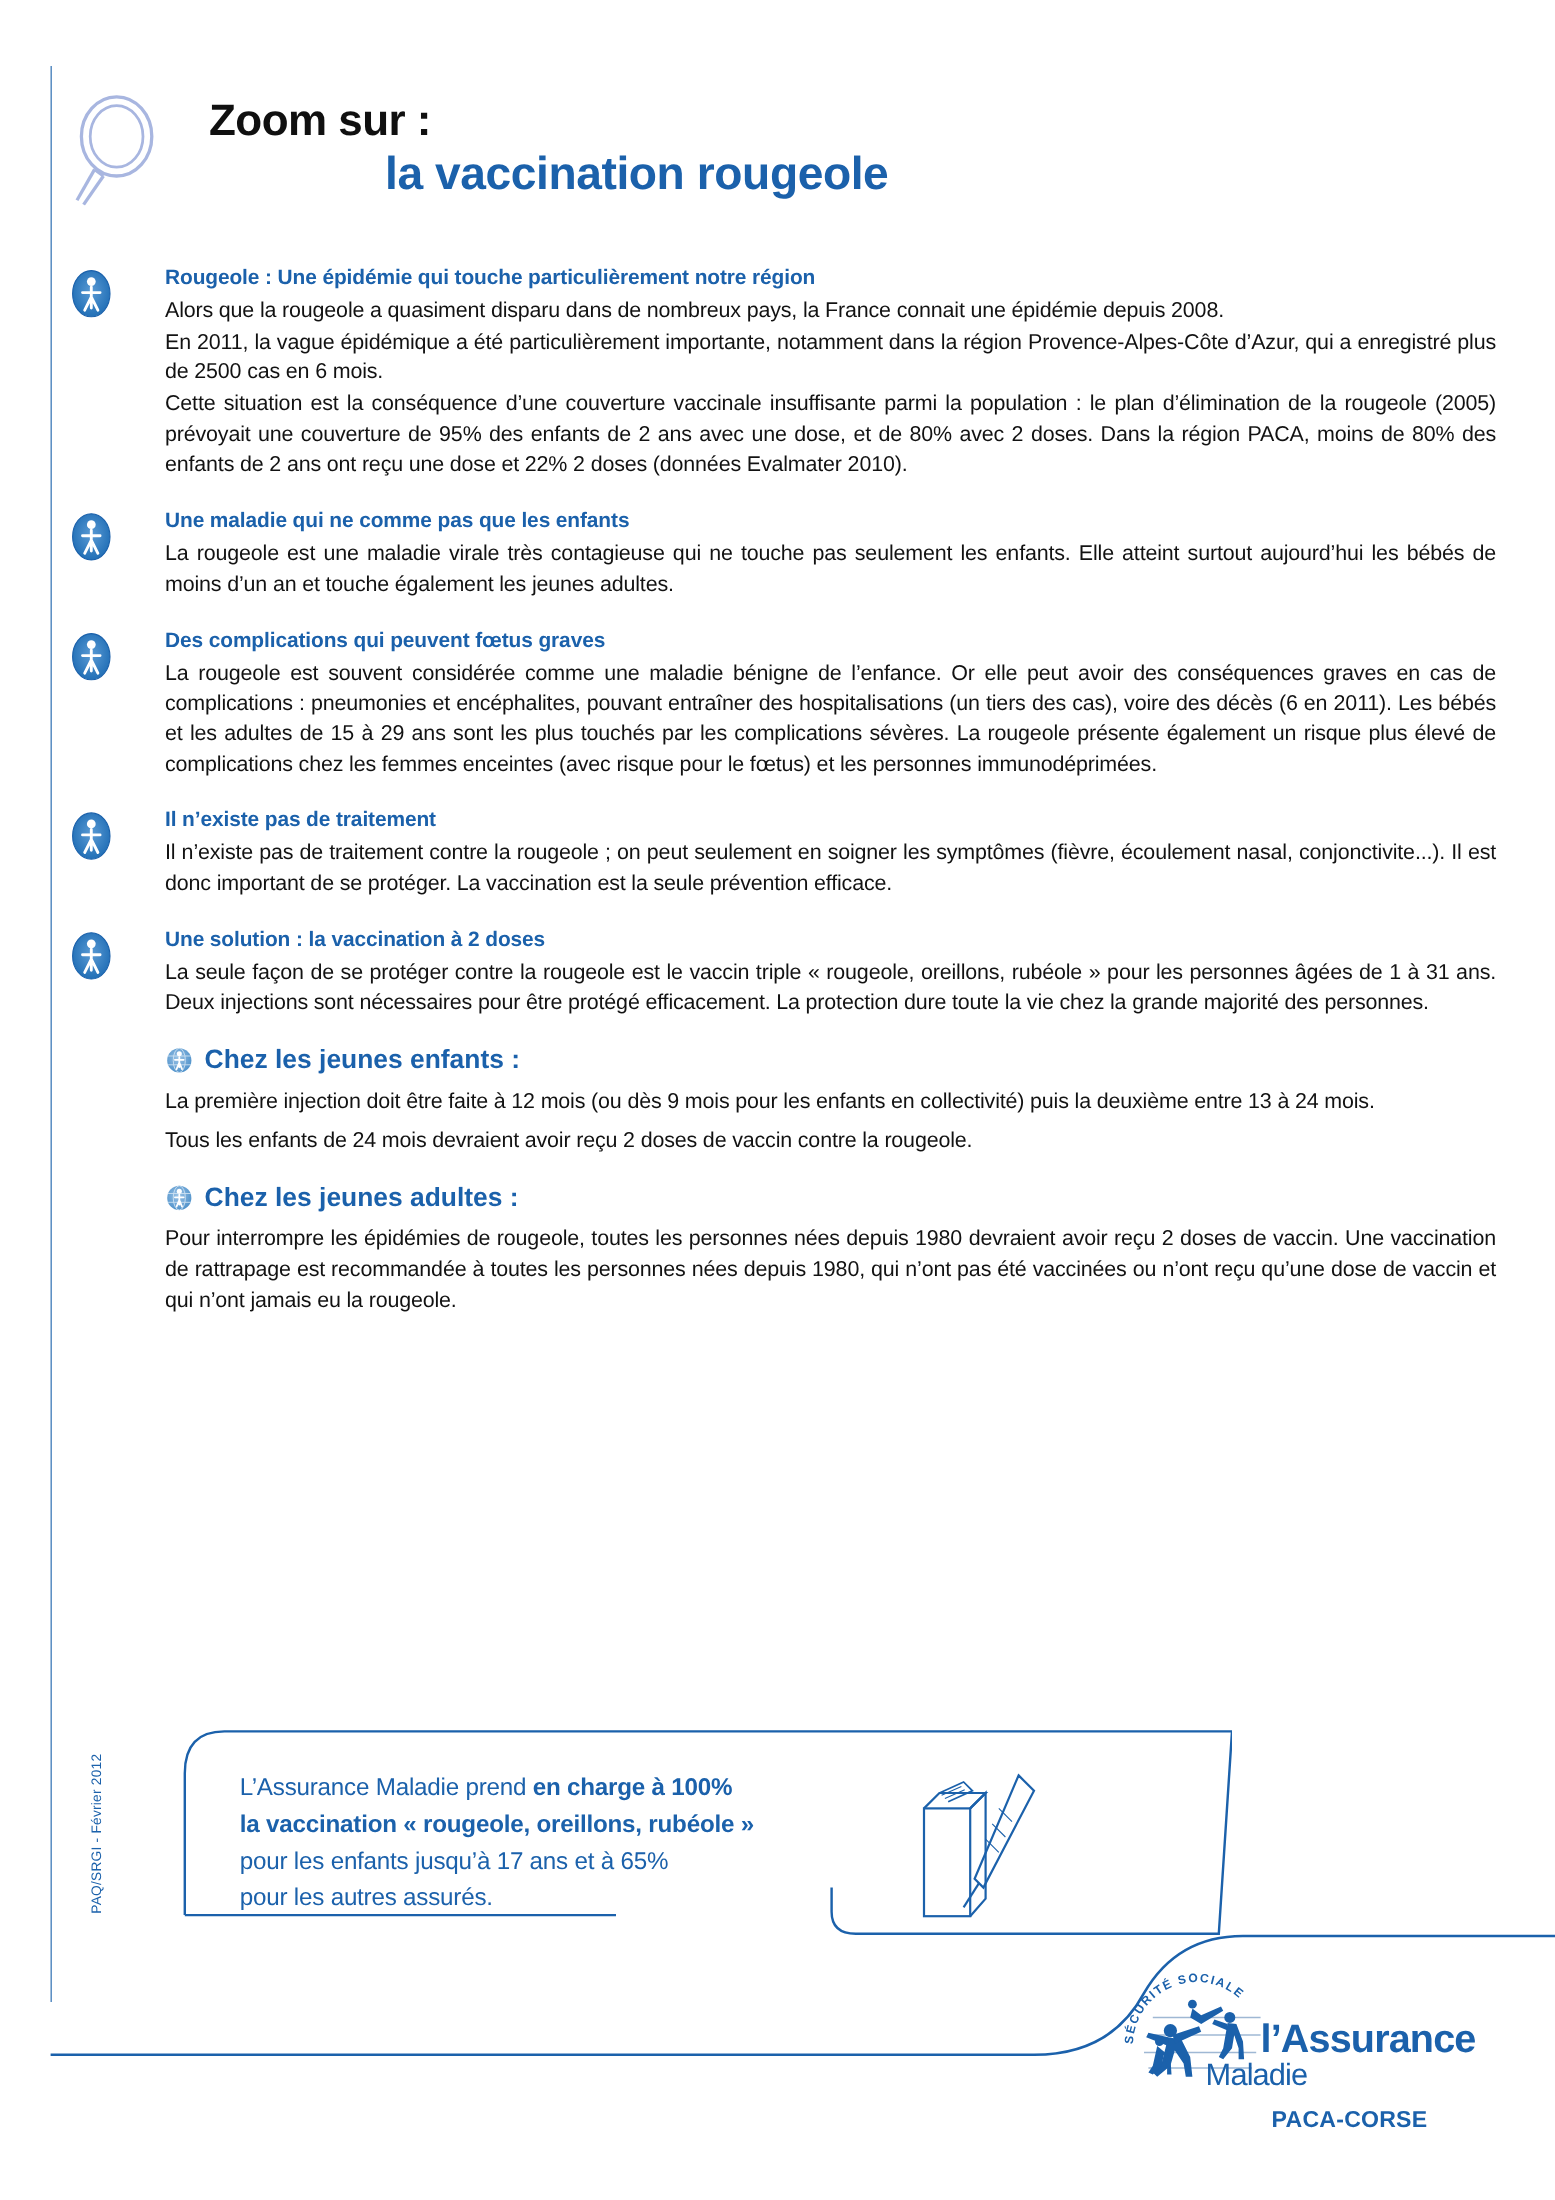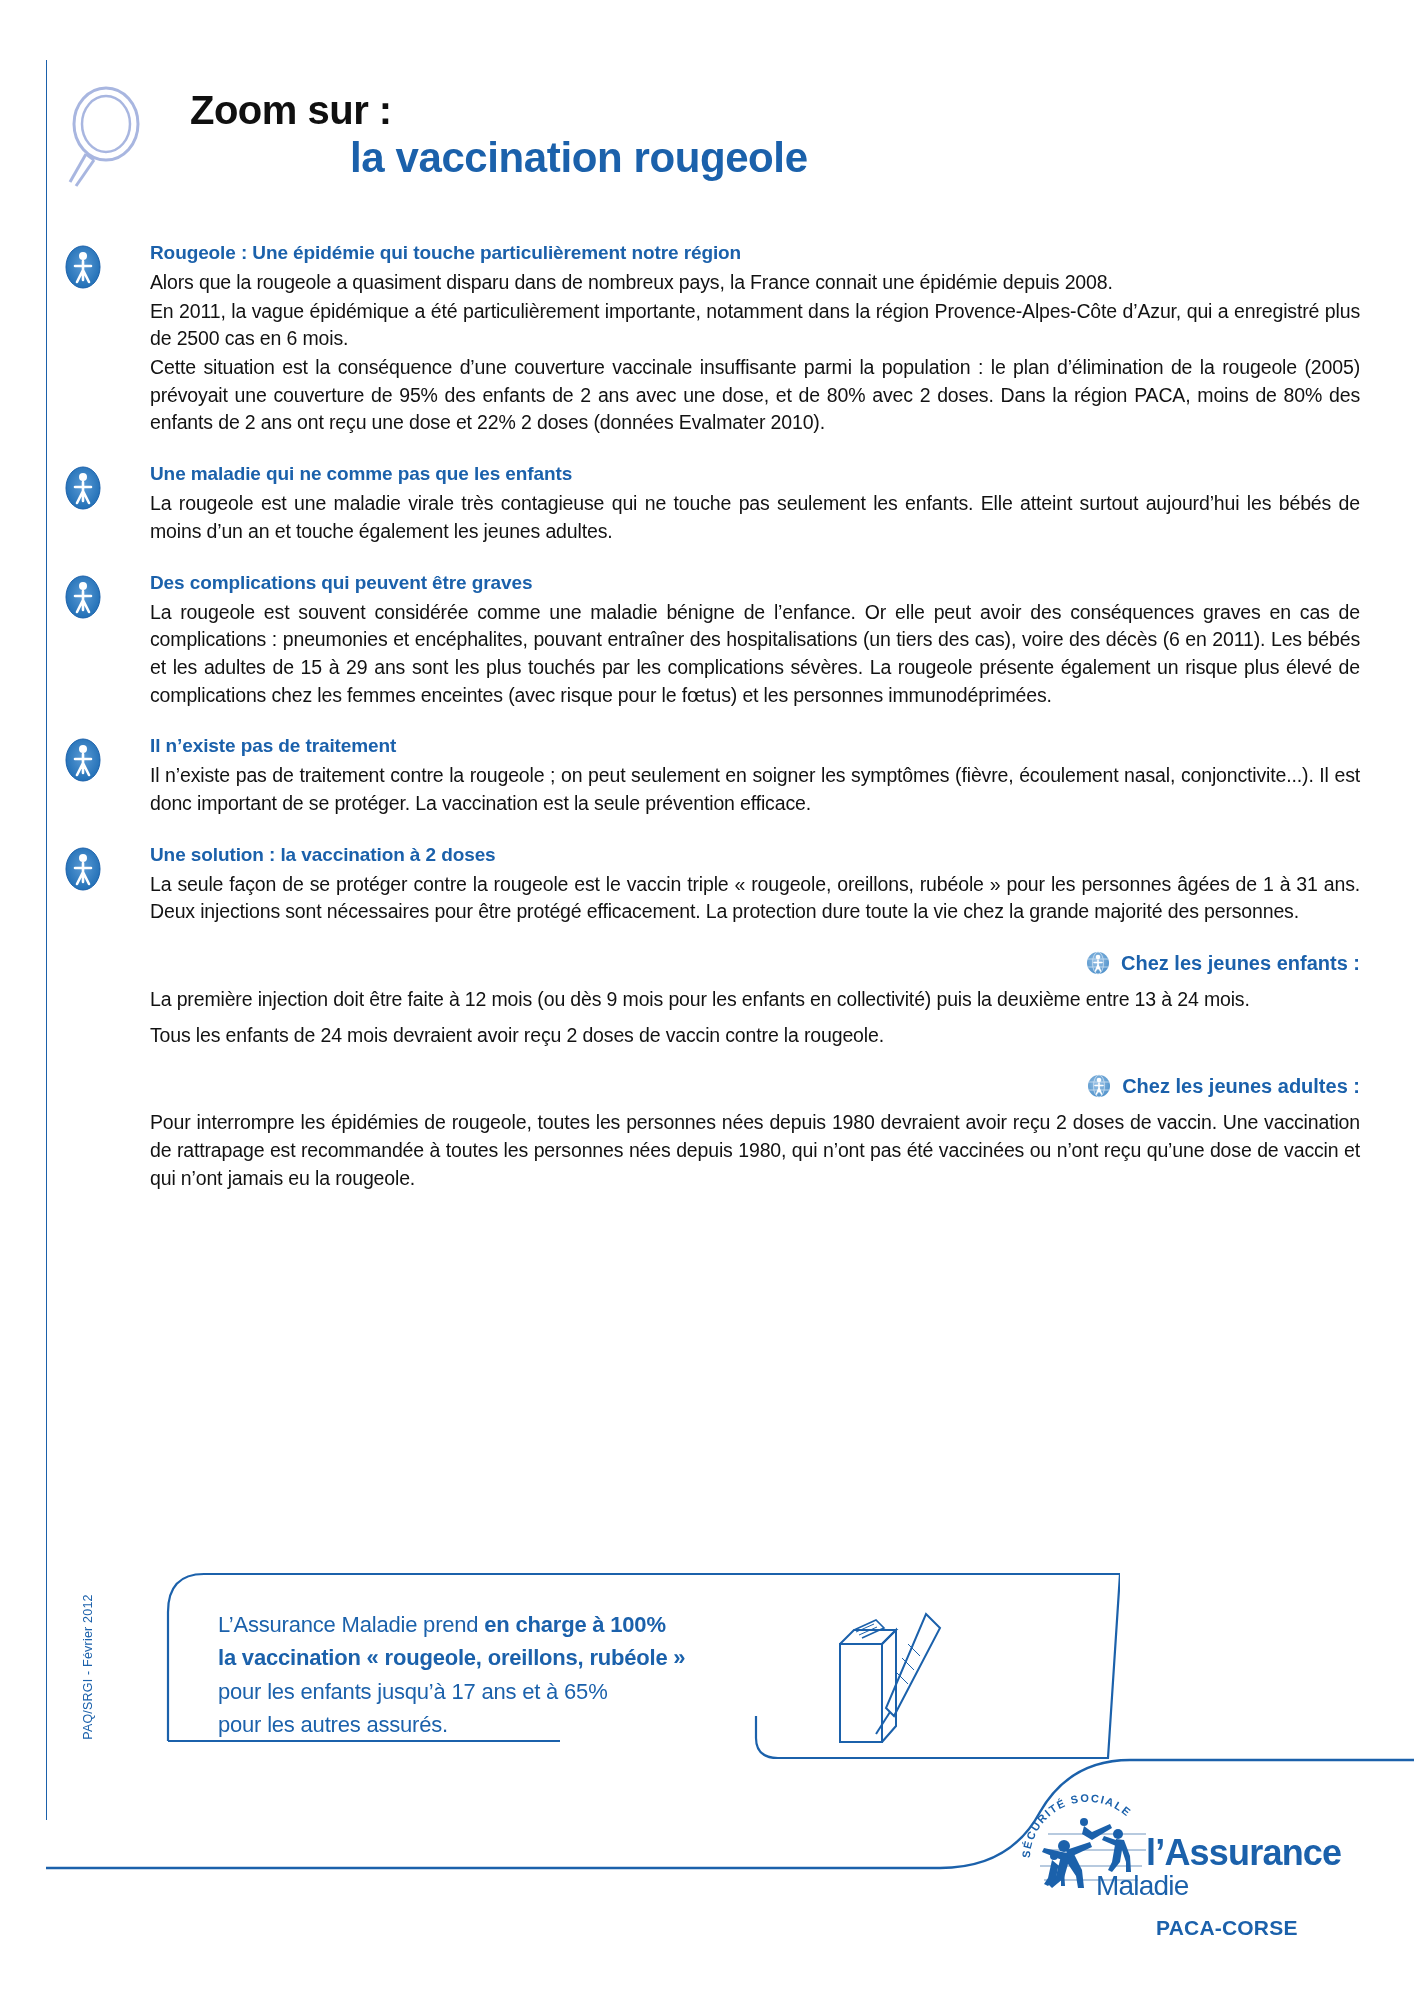--- a/index.html
+++ b/index.html
@@ -110,22 +110,22 @@
     margin: 0;
     color: #121212;
     text-align: justify;
     letter-spacing: -0.15px;
   }
   .section-body p + p { margin-top: 1px; }
 
   
   .sub-block { margin-top: 24px; }
   .sub-head {
-    text-align: right;
-    font-size: 20px;
+    text-align: left;
+    font-size: 24px;
     font-weight: bold;
     color: #1b61ab;
     margin: 0 0 10px 0;
     position: relative;
   }
   .sub-head .globe-icon {
     display: inline-block;
     vertical-align: -6px;
     width: 26px;
     height: 26px;
@@ -270,21 +270,21 @@
 
     <div class="section">
       <span class="person-icon">
         <svg width="46" height="46" viewBox="0 0 46 46">
           <ellipse cx="23" cy="23" rx="17" ry="21" fill="url(#pg1)"></ellipse>
           <ellipse cx="23" cy="23" rx="17" ry="21" fill="none" stroke="#1b61ab" stroke-width="1"></ellipse>
           <circle cx="23" cy="12" r="4" fill="#ffffff"></circle>
           <path d="M23 17 L23 36 M15 22 L31 22 M23 26 L17 38 M23 26 L29 38" stroke="#ffffff" stroke-width="2.6" fill="none" stroke-linecap="round"></path>
         </svg>
       </span>
-      <p class="section-head">Des complications qui peuvent être graves</p>
+      <p class="section-head">Des complications qui peuvent fœtus graves</p>
       <div class="section-body">
         <p>La rougeole est souvent considérée comme une maladie bénigne de l’enfance. Or elle peut avoir des conséquences graves en cas de complications : pneumonies et encéphalites, pouvant entraîner des hospitalisations (un tiers des cas), voire des décès (6 en 2011). Les bébés et les adultes de 15 à 29 ans sont les plus touchés par les complications sévères. La rougeole présente également un risque plus élevé de complications chez les femmes enceintes (avec risque pour le fœtus) et les personnes immunodéprimées.</p>
       </div>
     </div>
 
     <div class="section">
       <span class="person-icon">
         <svg width="46" height="46" viewBox="0 0 46 46">
           <ellipse cx="23" cy="23" rx="17" ry="21" fill="url(#pg1)"></ellipse>
           <ellipse cx="23" cy="23" rx="17" ry="21" fill="none" stroke="#1b61ab" stroke-width="1"></ellipse>

